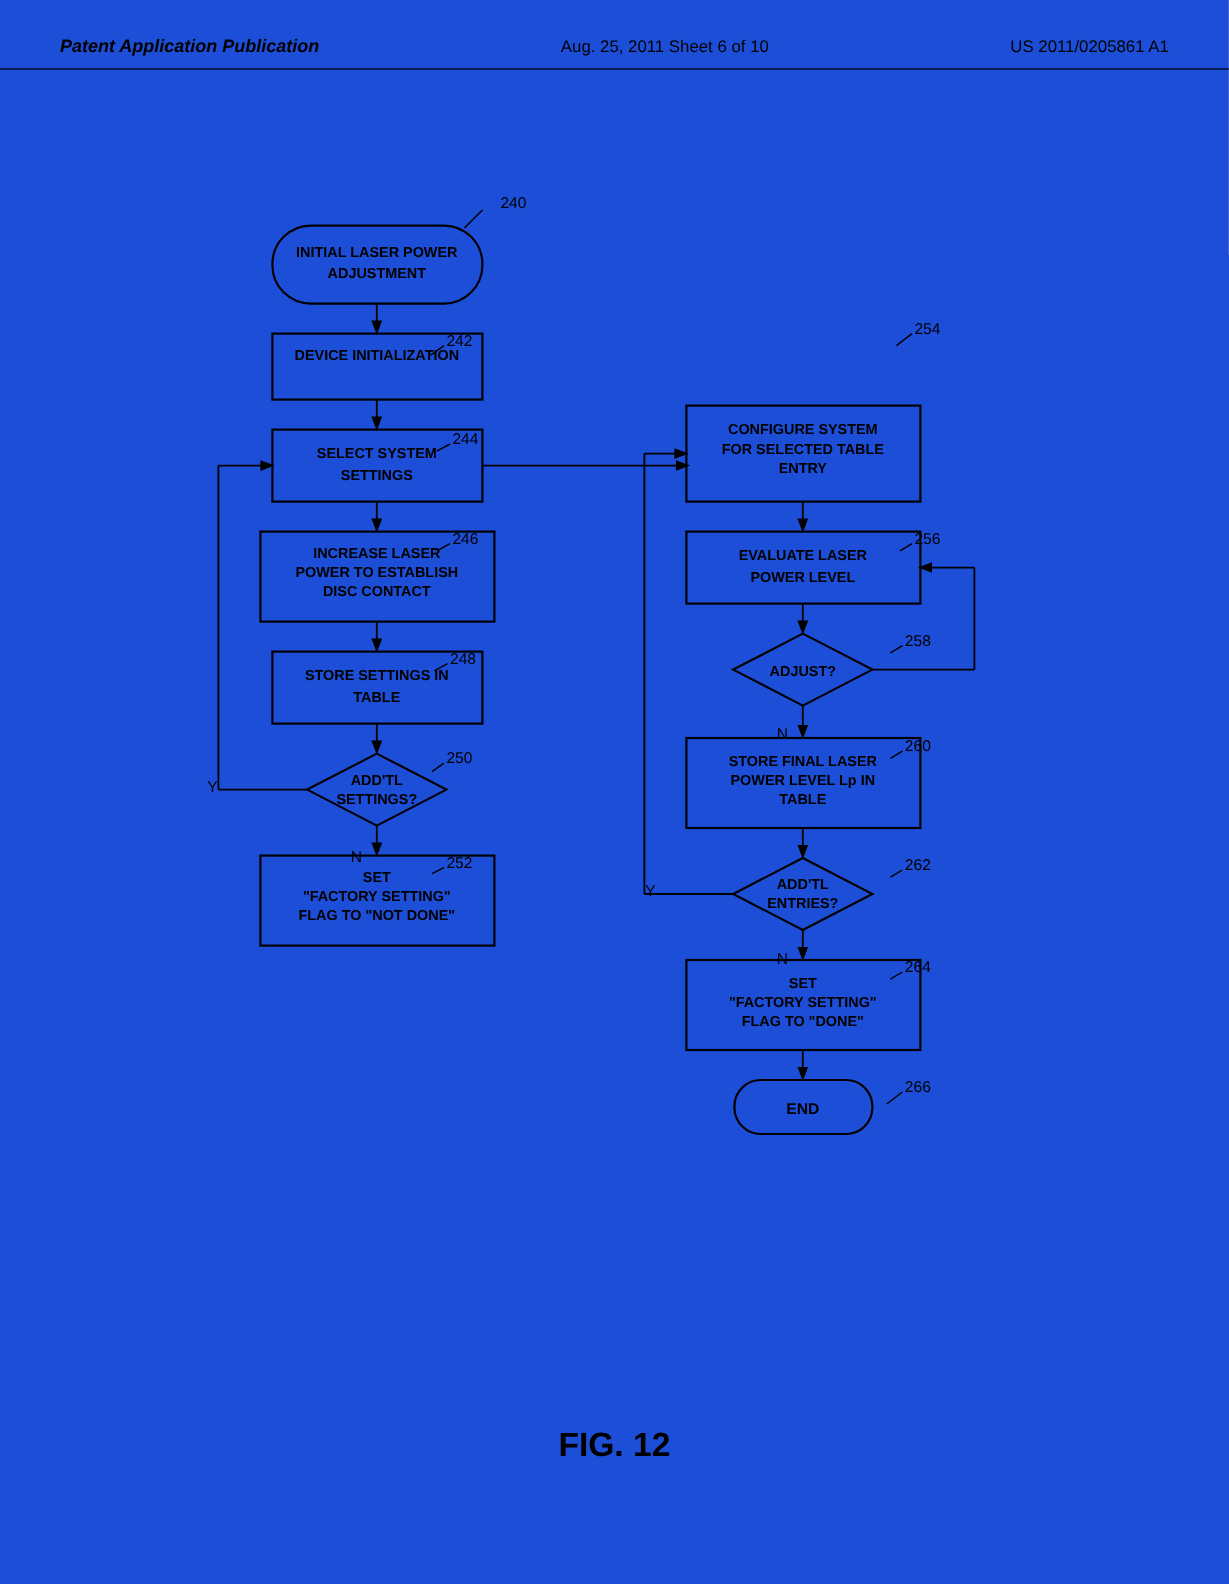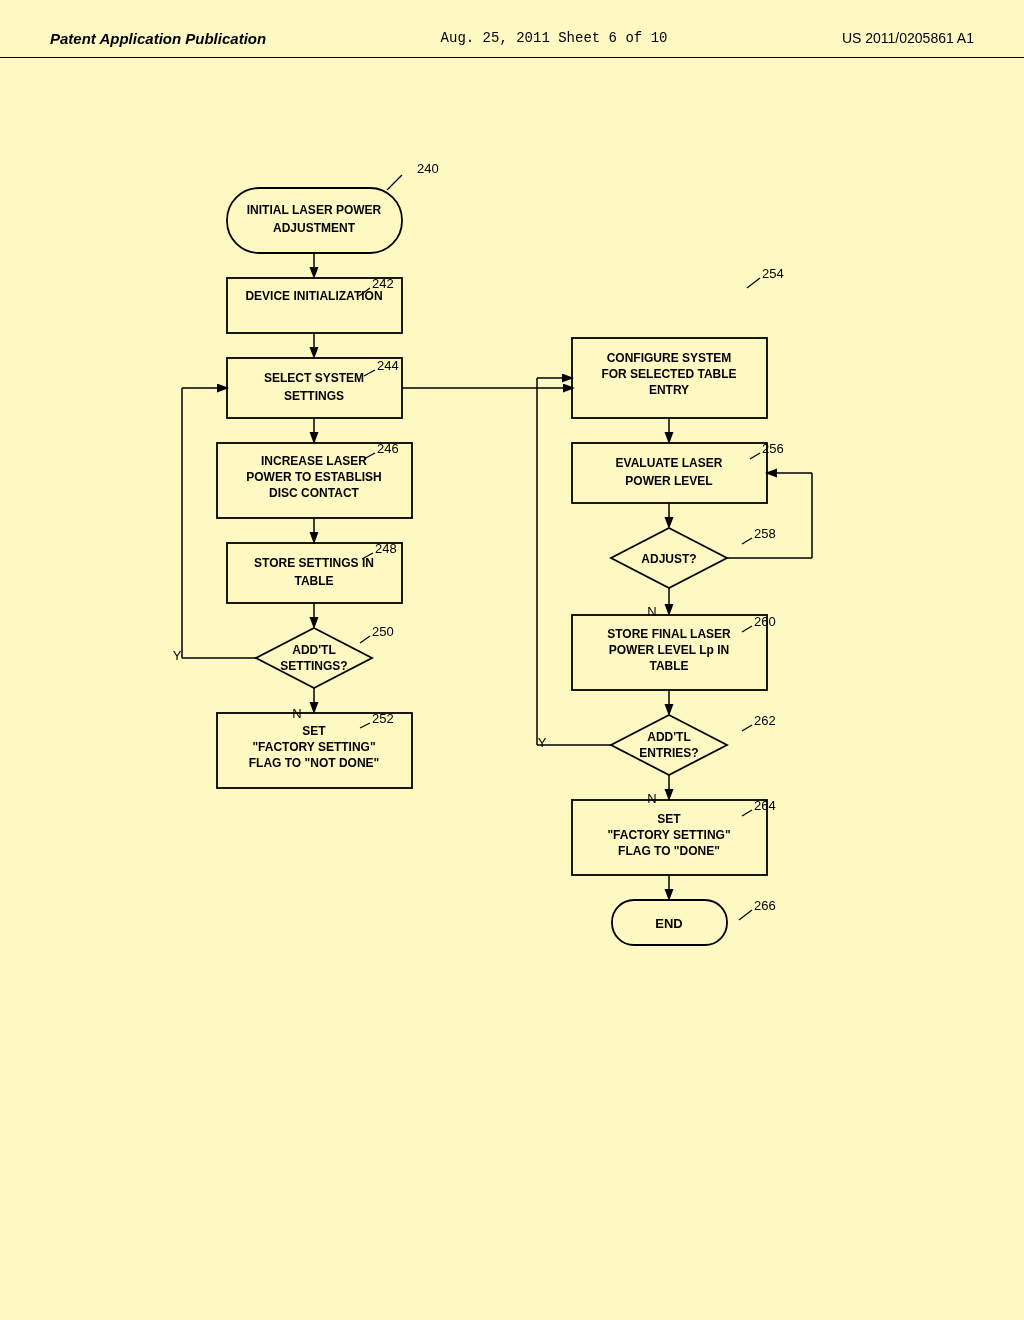--- a/index.html
+++ b/index.html
@@ -8,42 +8,41 @@
       font-family: Arial, Helvetica, sans-serif;
       width: 1024px;
       min-height: 1320px;
       position: relative;
       overflow-x: hidden;
     }
 
     .page {
       width: 1024px;
       min-height: 1320px;
-      background: #fef9c3;
+      background: #1d4ed8;
       position: relative;
     }
 
     .header {
       display: flex;
       justify-content: space-between;
       align-items: flex-start;
       padding: 30px 50px 10px 50px;
       border-bottom: 1px solid #000;
     }
 
     .header-left {
       font-size: 15px;
       font-weight: bold;
       font-style: italic;
     }
 
     .header-center {
       font-size: 14px;
       text-align: center;
-      font-family: Liberation Mono, monospace;
     }
 
     .header-right {
       font-size: 14px;
       text-align: left;
     }
 
     .diagram-area {
       position: relative;
       width: 100%;
@@ -224,14 +223,15 @@
       <line x1="587" y1="797" x2="587" y2="820" stroke="#000" stroke-width="1.5" marker-end="url(#arrow)"></line>
 
       <text x="672" y="832" font-size="13" font-family="Arial" text-anchor="start">266</text>
       <line x1="670" y1="832" x2="657" y2="842" stroke="#000" stroke-width="1.2"></line>
 
       <rect x="530" y="822" width="115" height="45" rx="22" ry="22" fill="none" stroke="#000" stroke-width="1.8"></rect>
       <text x="587" y="850" font-size="13" font-family="Arial" font-weight="bold" text-anchor="middle">END</text>
 
     </svg>
 
+    <div class="fig-label">FIG. 12</div>
   </div>
 </div>
 
 </body></html>

